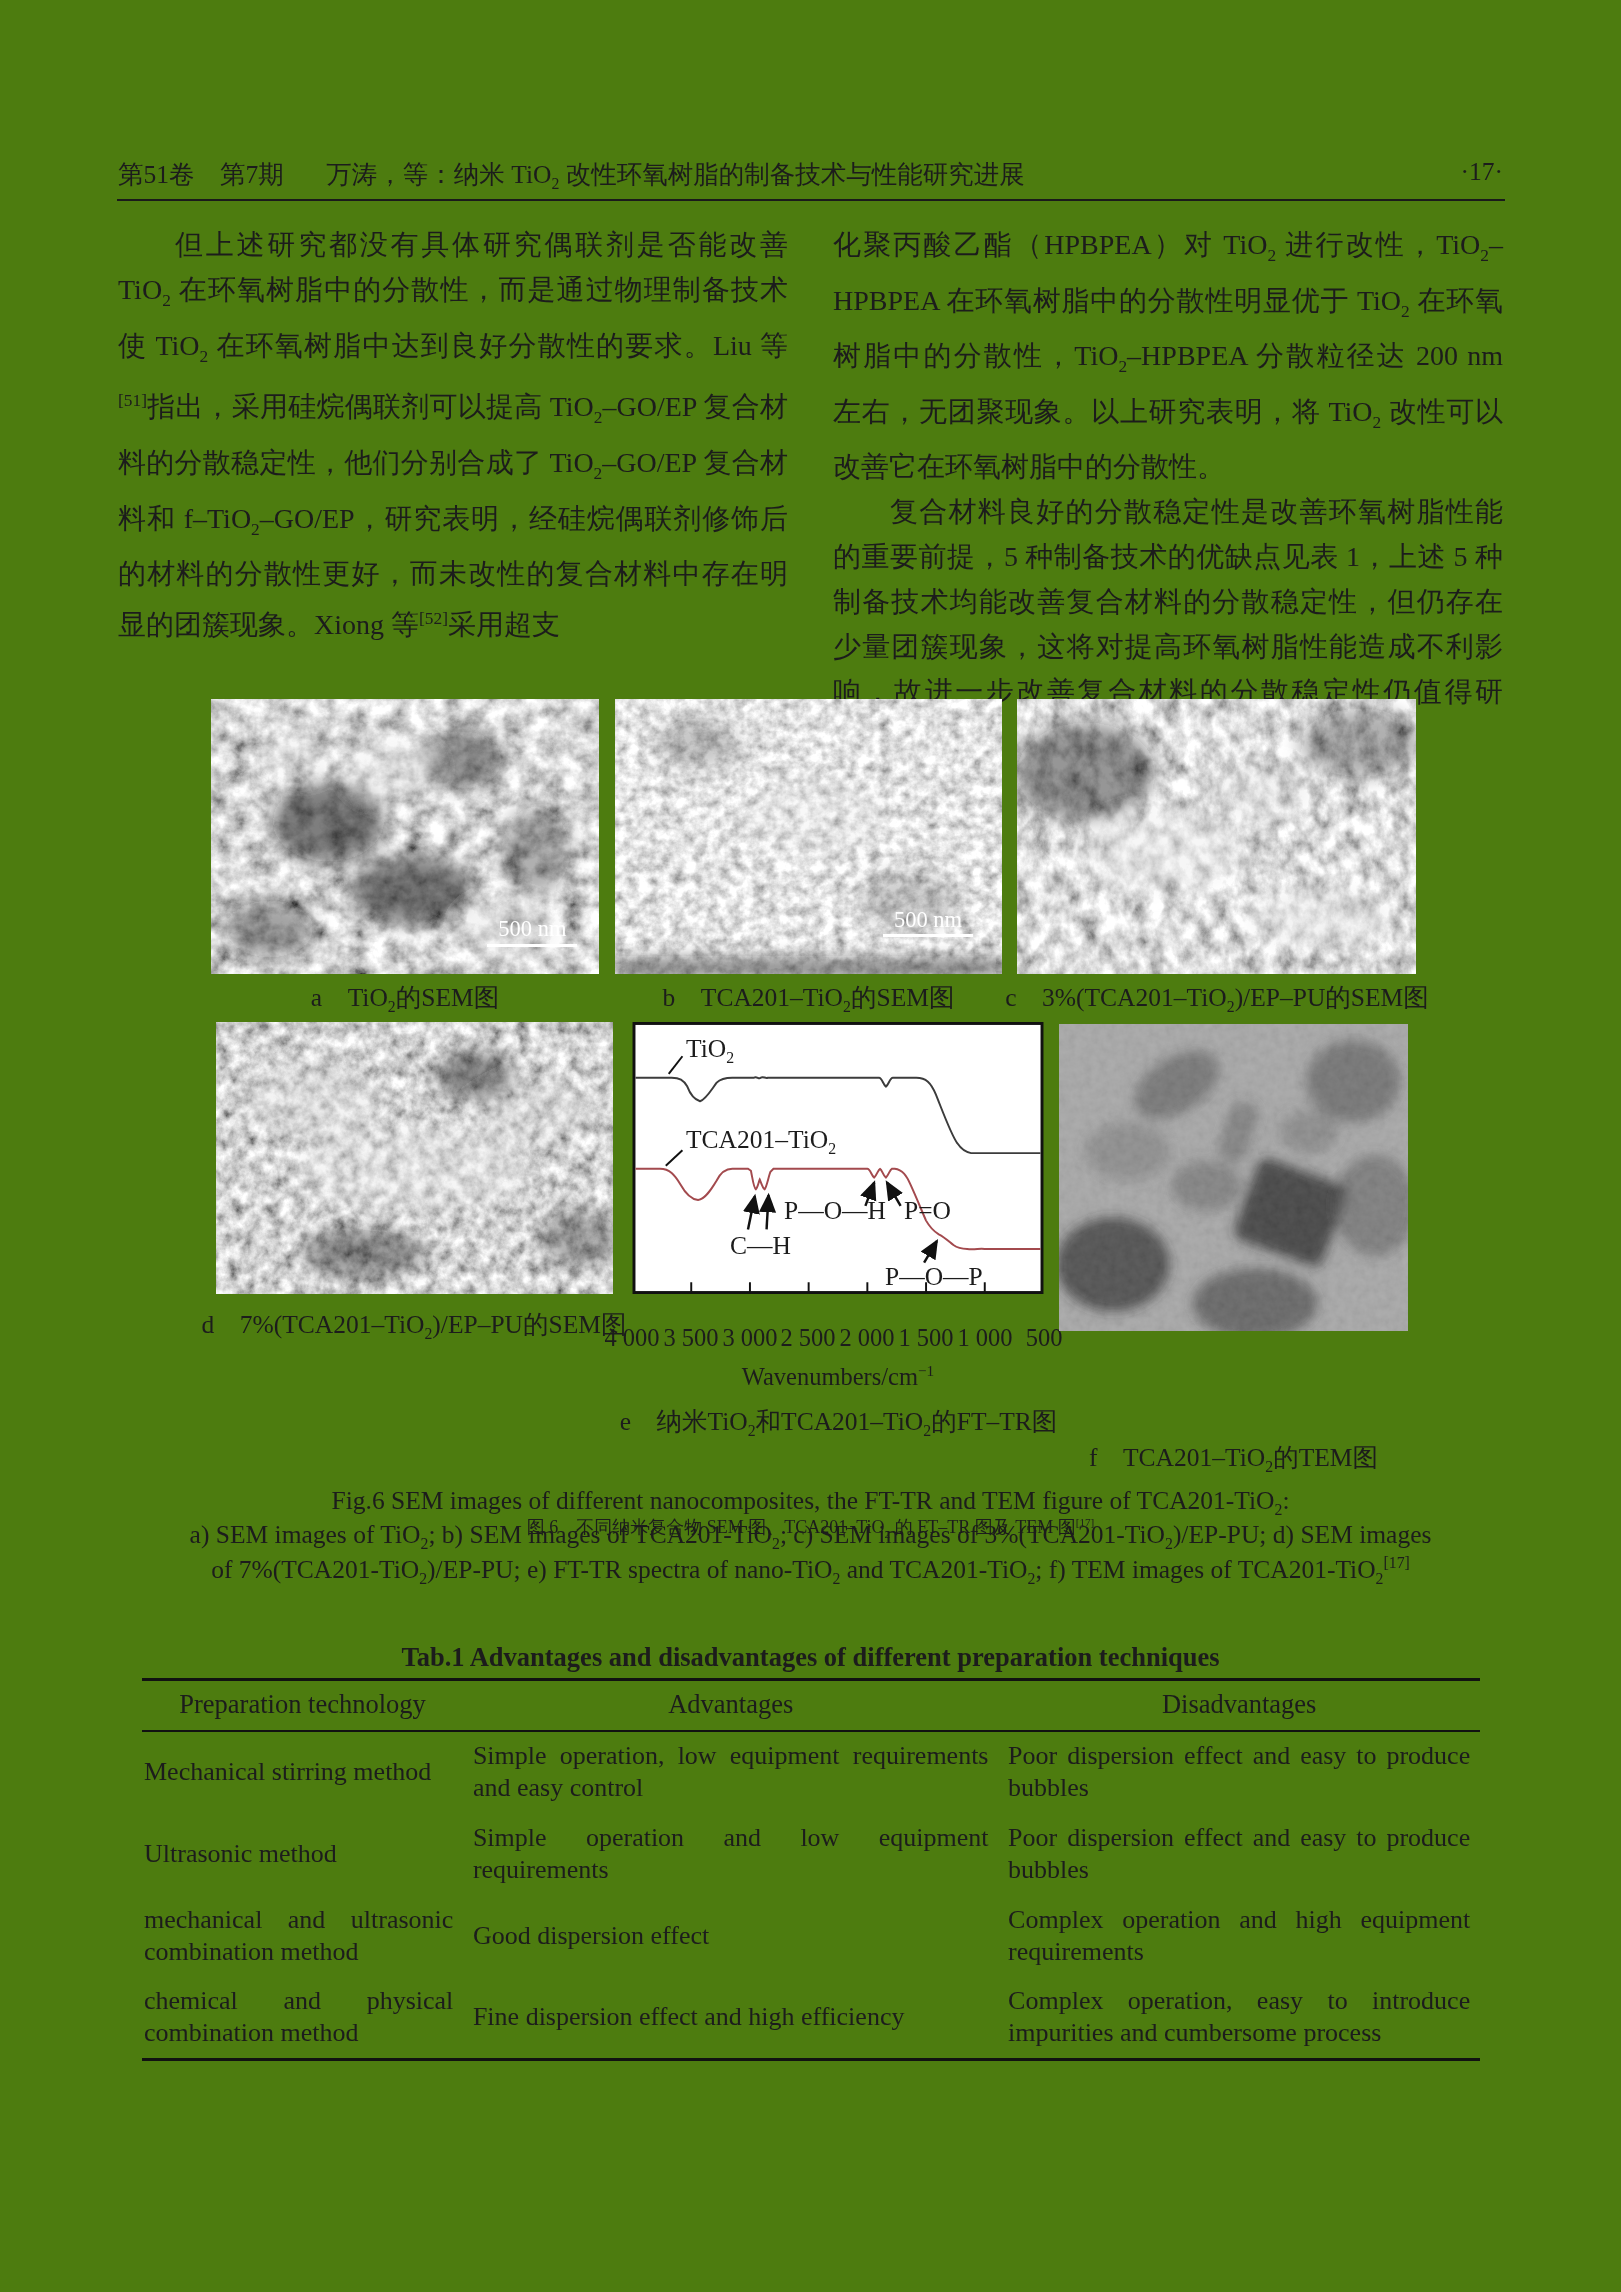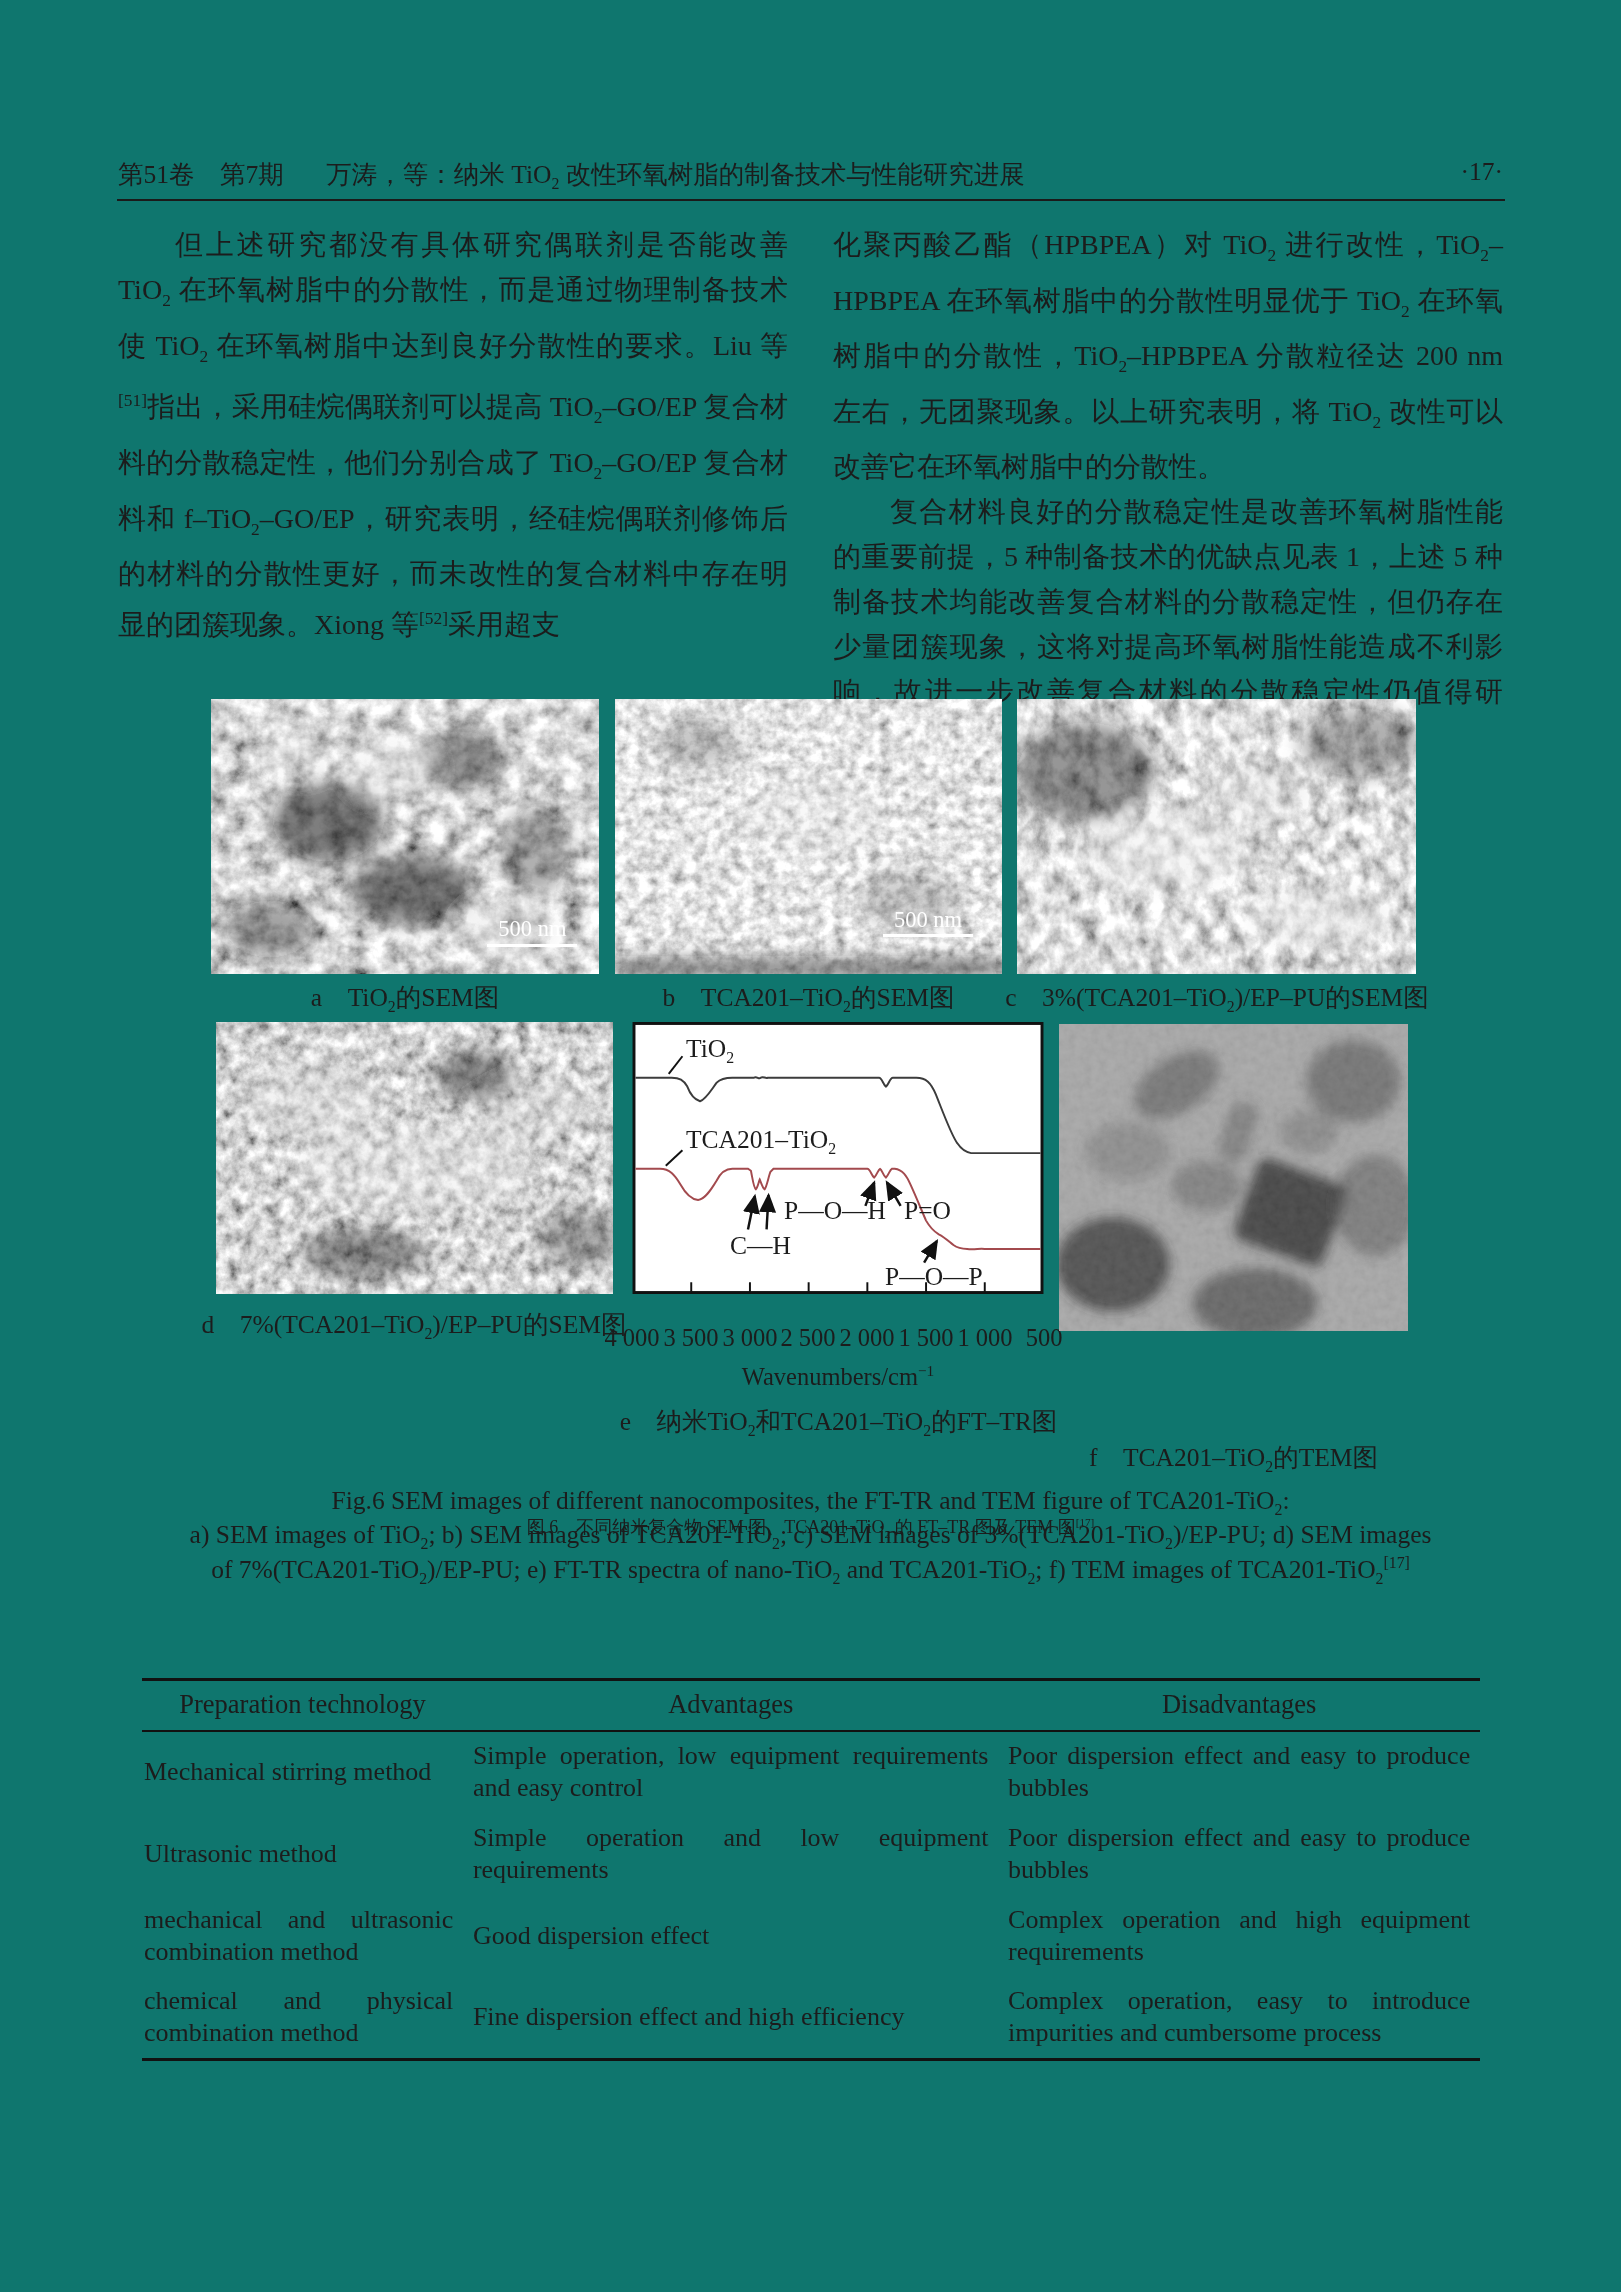--- a/index.html
+++ b/index.html
@@ -1,16 +1,16 @@
 <!DOCTYPE html>
 <html><head>
 <meta charset="utf-8">
 <style>
   html,body{margin:0;padding:0;background:#ffffff;}
-  #page{position:relative;width:1621px;height:2293px;background:#0f766e;
+  #page{position:relative;width:1621px;height:2293px;background:#4d7c0f;
         font-family:"Liberation Serif","DejaVu Serif",serif;color:#1c1c1c;overflow:hidden;}
   .abs{position:absolute;}
   sub{font-size:0.62em;}
   sup{font-size:0.62em;}
   
   .hdr{top:157px;font-size:25.5px;white-space:nowrap;}
   .hdr-rule{top:199px;left:117px;width:1388px;height:2px;background:#1a1a1a;}
   
   .col{top:222px;width:670px;font-size:28px;line-height:45px;text-align:justify;}
   .col p{margin:0;}
@@ -265,20 +265,21 @@
   </div>
 
   <div class="abs cap" style="left:142px;top:1307px;width:544px;">d　7%(TCA201–TiO<sub>2</sub>)/EP–PU的SEM图</div>
   <div class="abs cap" style="left:1059px;top:1440px;width:349px;">f　TCA201–TiO<sub>2</sub>的TEM图</div>
 
   <div class="abs figcap" style="top:1515px;font-size:18px;">图 6　不同纳米复合物 SEM 图、TCA201–TiO<sub>2</sub> 的 FT–TR 图及 TEM 图<sup>[17]</sup></div>
   <div class="abs figcap" style="top:1486px;">Fig.6 SEM images of different nanocomposites, the FT-TR and TEM figure of TCA201-TiO<sub>2</sub>:</div>
   <div class="abs figcap" style="top:1520px;">a) SEM images of TiO<sub>2</sub>; b) SEM images of TCA201-TiO<sub>2</sub>; c) SEM images of 3%(TCA201-TiO<sub>2</sub>)/EP-PU; d) SEM images</div>
   <div class="abs figcap" style="top:1554px;">of 7%(TCA201-TiO<sub>2</sub>)/EP-PU; e) FT-TR spectra of nano-TiO<sub>2</sub> and TCA201-TiO<sub>2</sub>; f) TEM images of TCA201-TiO<sub>2</sub><sup>[17]</sup></div>
 
+  <div class="abs tbl-title-en">Tab.1 Advantages and disadvantages of different preparation techniques</div>
 
   <div class="abs" id="ptable">
     <table>
       <colgroup>
           <col style="width:24%">
           <col style="width:40%">
           <col style="width:36%">
         </colgroup>
       <thead>
         <tr>

